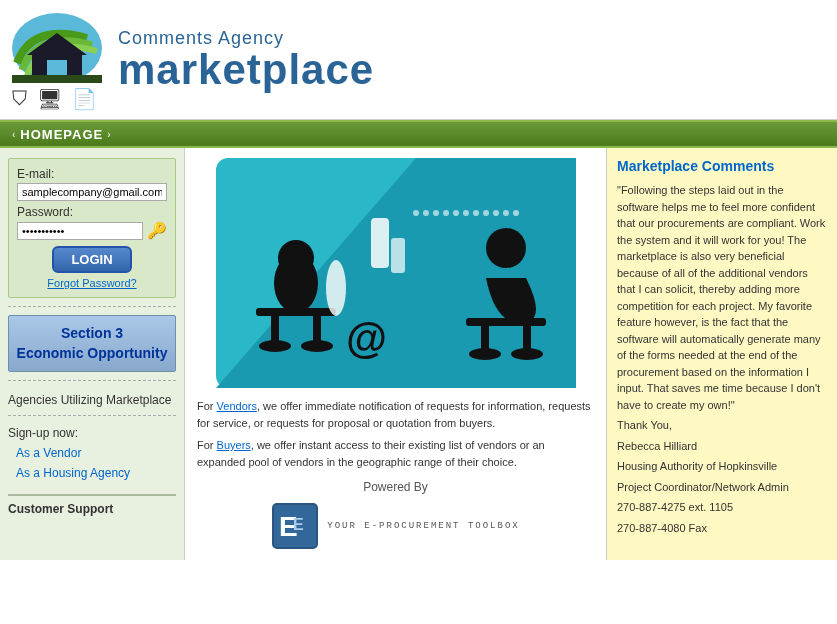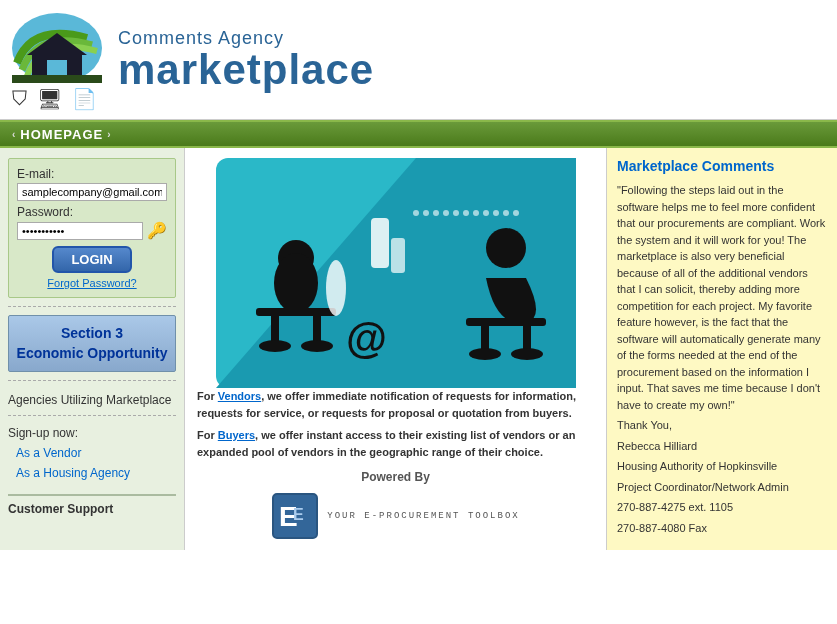--- a/index.html
+++ b/index.html
@@ -206,24 +206,24 @@
       border-right: 1px solid #ccc;
     }
     .hero-image {
       width: 100%;
       max-width: 360px;
       height: 230px;
       margin: 0 auto;
       display: block;
     }
     .center-text {
+      margin-top: 10px;
       font-size: 11px;
       color: #333;
       line-height: 1.5;
-      font-weight: bold;
     }
     .center-text p {
       margin-bottom: 6px;
     }
     .center-link {
       color: #0066cc;
       text-decoration: underline;
       cursor: pointer;
     }
     .powered-by {

